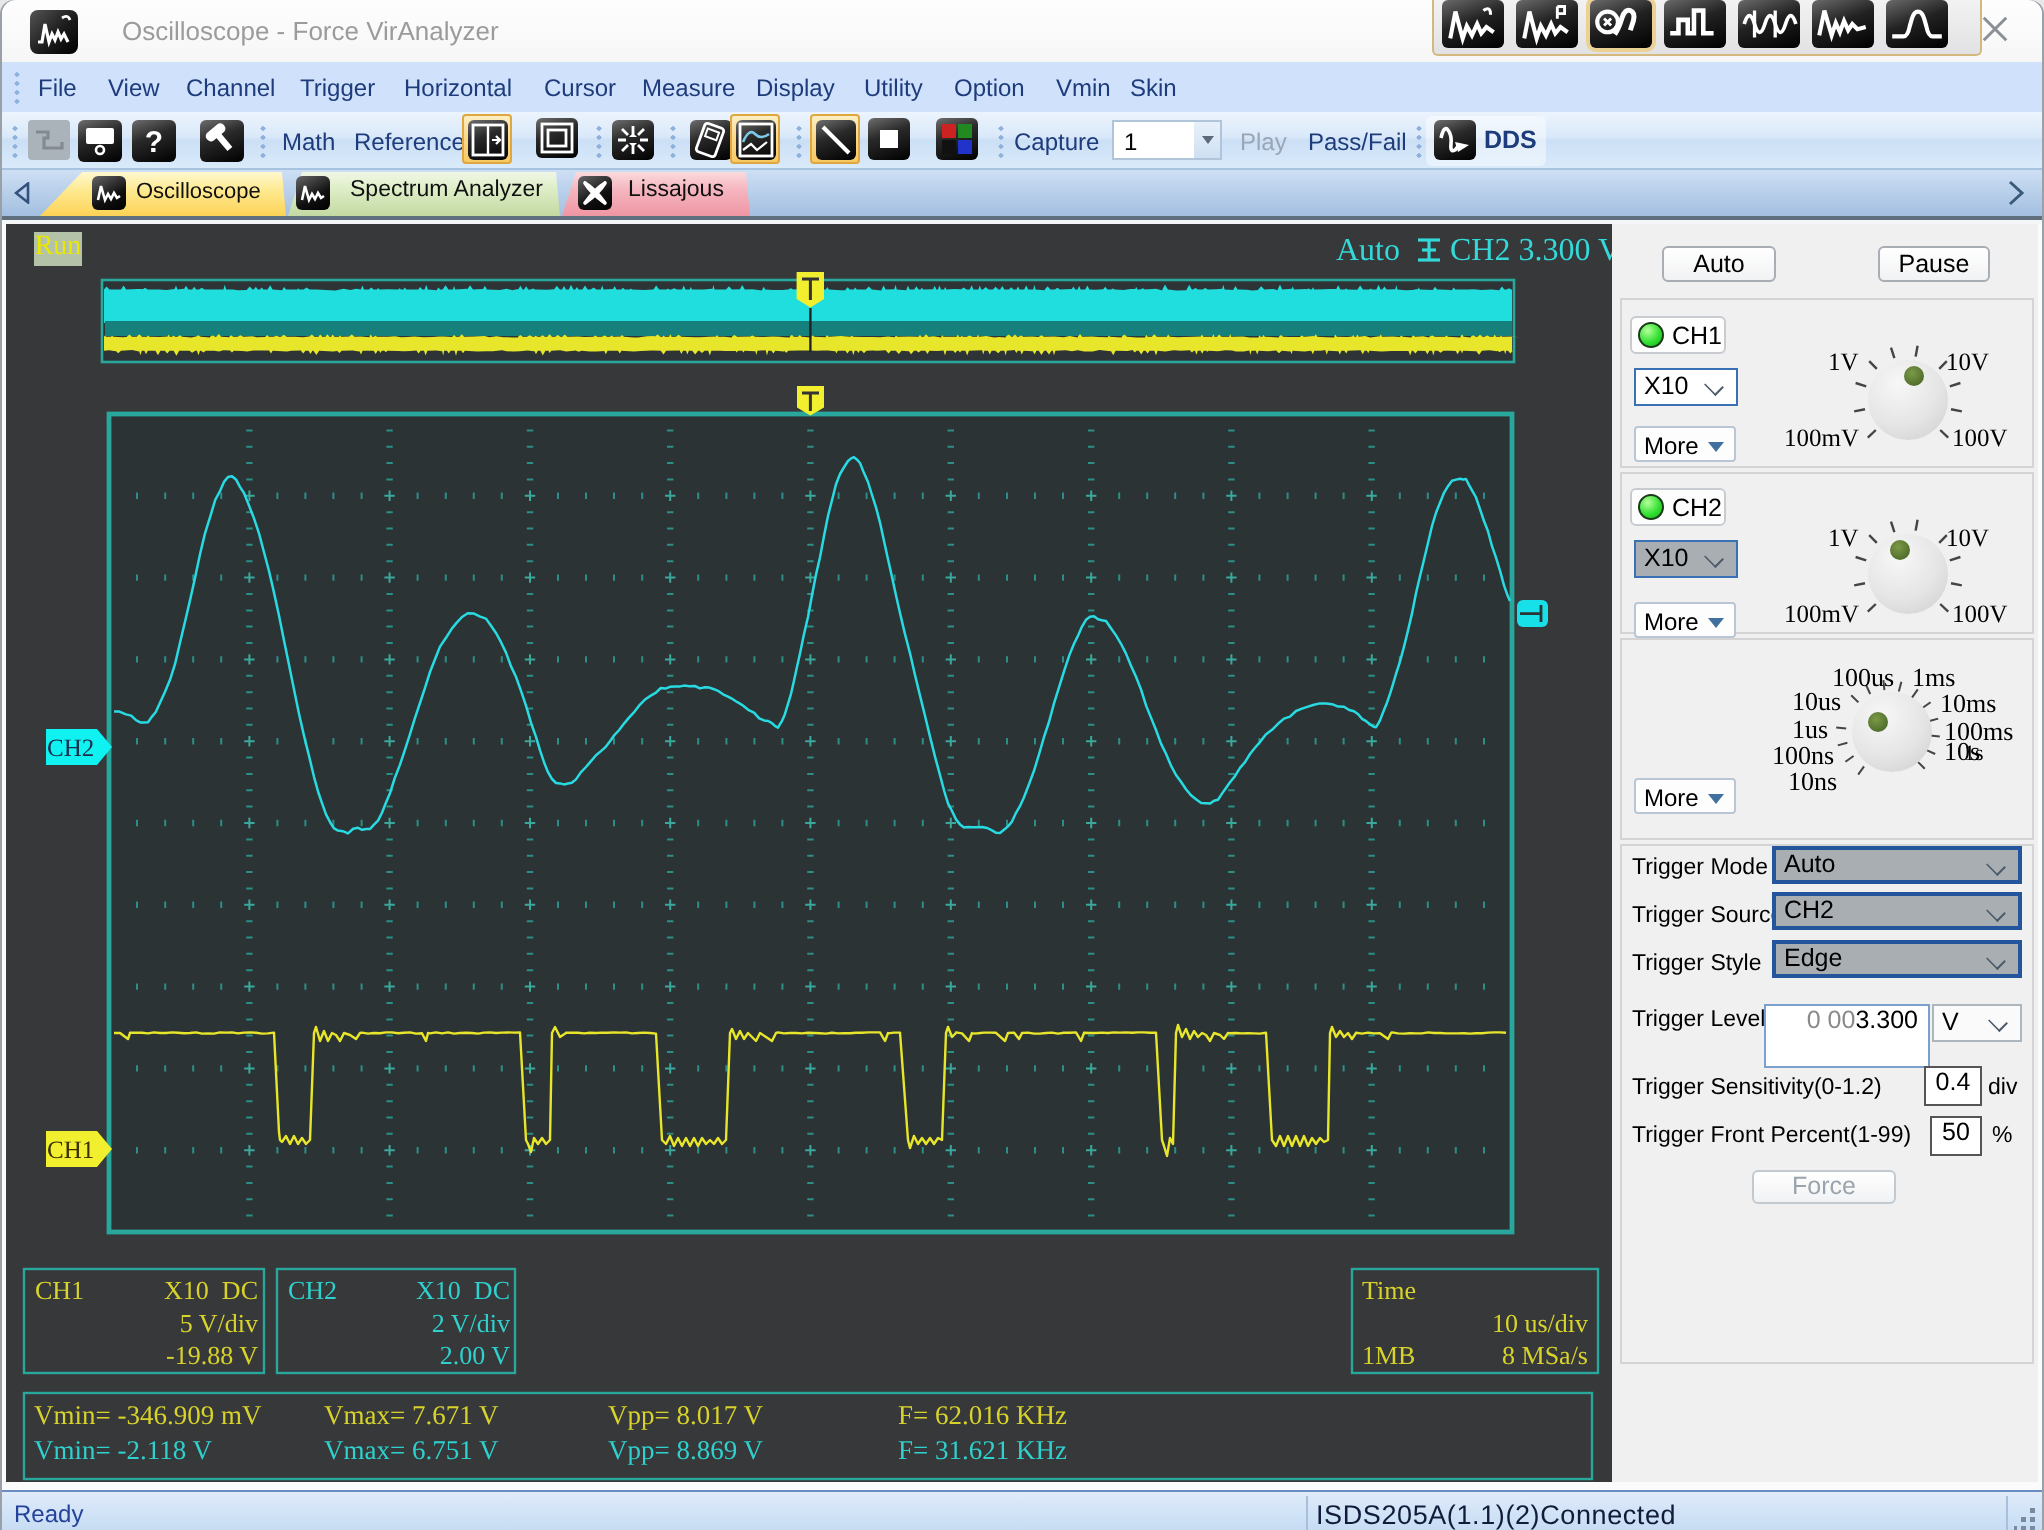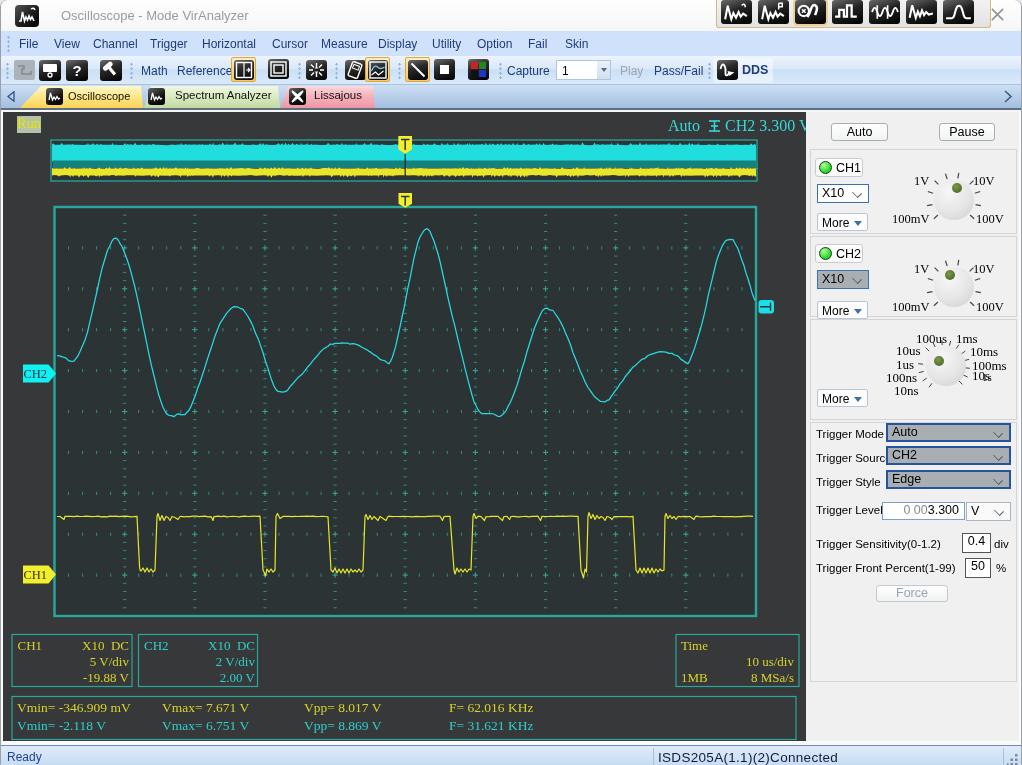--- a/index.html
+++ b/index.html
@@ -51,21 +51,21 @@
 #status{position:absolute;left:1px;top:745px;width:1020px;height:28px;background:linear-gradient(#e0ebfa,#cfe2f6 45%,#bdd5f0);border-top:1.5px solid #6a8cc0;font-size:12px;color:#24429a;border-radius:0 0 4px 4px}
 </style></head><body>
 <div id="win"></div>
 <div id="title">
  <div id="appicon">
   <svg width="24" height="22" viewBox="0 0 24 22">
         <path d="M4 16 L6 16 L7.5 7 L9.5 16 L11 12 L12.5 15 L14 11 L15.5 14.5 L17 12 L19 16" fill="none" stroke="#fff" stroke-width="1.6"></path>
         <path d="M16 4 q3 -2 4 1" fill="none" stroke="#fff" stroke-width="1.4"></path>
       </svg>
  </div>
- <div class="txt">Oscilloscope - Mode VirAnalyzer</div>
+ <div class="txt">Oscilloscope - Force VirAnalyzer</div>
 </div>
 <div class="wbtnbox"></div>
 <div class="wbtn" style="left:721px;"><svg width="31" height="24" viewBox="0 0 30 22">
       <path d="M4 18 L6.5 5 L10 18 L12 12 L14.5 16.5 L17 11 L19 15.5 L21.5 12.5 L25 15" fill="none" stroke="#fff" stroke-width="2"></path>
       <path d="M20 4.5 q3.5 -2.5 3.5 2" fill="none" stroke="#fff" stroke-width="1.5"></path>
     </svg></div>
 <div class="wbtn" style="left:758px;"><svg width="31" height="24" viewBox="0 0 30 22">
       <path d="M4 18 L6.5 5 L10 18 L12 12 L14.5 16.5 L17 11 L19 15.5 L21.5 12.5 L25 15" fill="none" stroke="#fff" stroke-width="2"></path>
       <path d="M20 2.5 v6 M20 2.5 h3.5 v3.5 h-3.5" fill="none" stroke="#fff" stroke-width="1.4"></path>
     </svg></div>
@@ -96,21 +96,21 @@
  <span style="left:18px">File</span>
     <span style="left:53px">View</span>
     <span style="left:92px">Channel</span>
  <span style="left:149px">Trigger</span>
     <span style="left:201px">Horizontal</span>
     <span style="left:271px">Cursor</span>
  <span style="left:320px">Measure</span>
     <span style="left:377px">Display</span>
     <span style="left:431px">Utility</span>
  <span style="left:476px">Option</span>
-    <span style="left:527px">Fail</span>
+    <span style="left:527px">Vmin</span>
     <span style="left:564px">Skin</span>
 </div>
 
 <div id="toolbar">
  <div class="grip" style="left:5px"></div>
  <div class="grip" style="left:129px"></div>
  <div class="grip" style="left:297px"></div>
  <div class="grip" style="left:334px"></div>
  <div class="grip" style="left:397px"></div>
  <div class="grip" style="left:498px"></div>
@@ -398,21 +398,21 @@
  <div class="gcombo" style="top:334px">
       <span class="t">CH2</span>
       <span class="chev"></span>
     </div>
  <div class="tlbl" style="left:10px;top:364px">Trigger Style</div>
  <div class="gcombo" style="top:358px">
       <span class="t">Edge</span>
       <span class="chev"></span>
     </div>
  <div class="tlbl" style="left:10px;top:392px">Trigger Level</div>
- <div class="inp" style="left:76px;top:390px;width:83px;height:18px;border:1px solid #7aa0cc;text-align:right;padding-right:5px"><span style="color:#8a8a8a">0 00</span><span>3.300</span></div>
+ <div class="inp" style="left:76px;top:390px;width:83px;height:32px;border:1px solid #7aa0cc;text-align:right;padding-right:5px"><span style="color:#8a8a8a">0 00</span><span>3.300</span></div>
  <div class="combo" style="left:160px;top:390px;width:45px;height:19px;background:#fafafa;border:1px solid #adb5bd">
       <span class="t">V</span>
       <span class="chev"></span>
     </div>
  <div class="tlbl" style="left:10px;top:426px">Trigger Sensitivity(0-1.2)</div>
  <div class="inp" style="left:156px;top:421px;width:29px;height:20px;border:1px solid #555;text-align:center">0.4</div>
  <div class="tlbl" style="left:188px;top:426px">div</div>
  <div class="tlbl" style="left:10px;top:450px">Trigger Front Percent(1-99)</div>
  <div class="inp" style="left:159px;top:446px;width:26px;height:20px;border:1px solid #555;text-align:center">50</div>
  <div class="tlbl" style="left:190px;top:450px">%</div>

